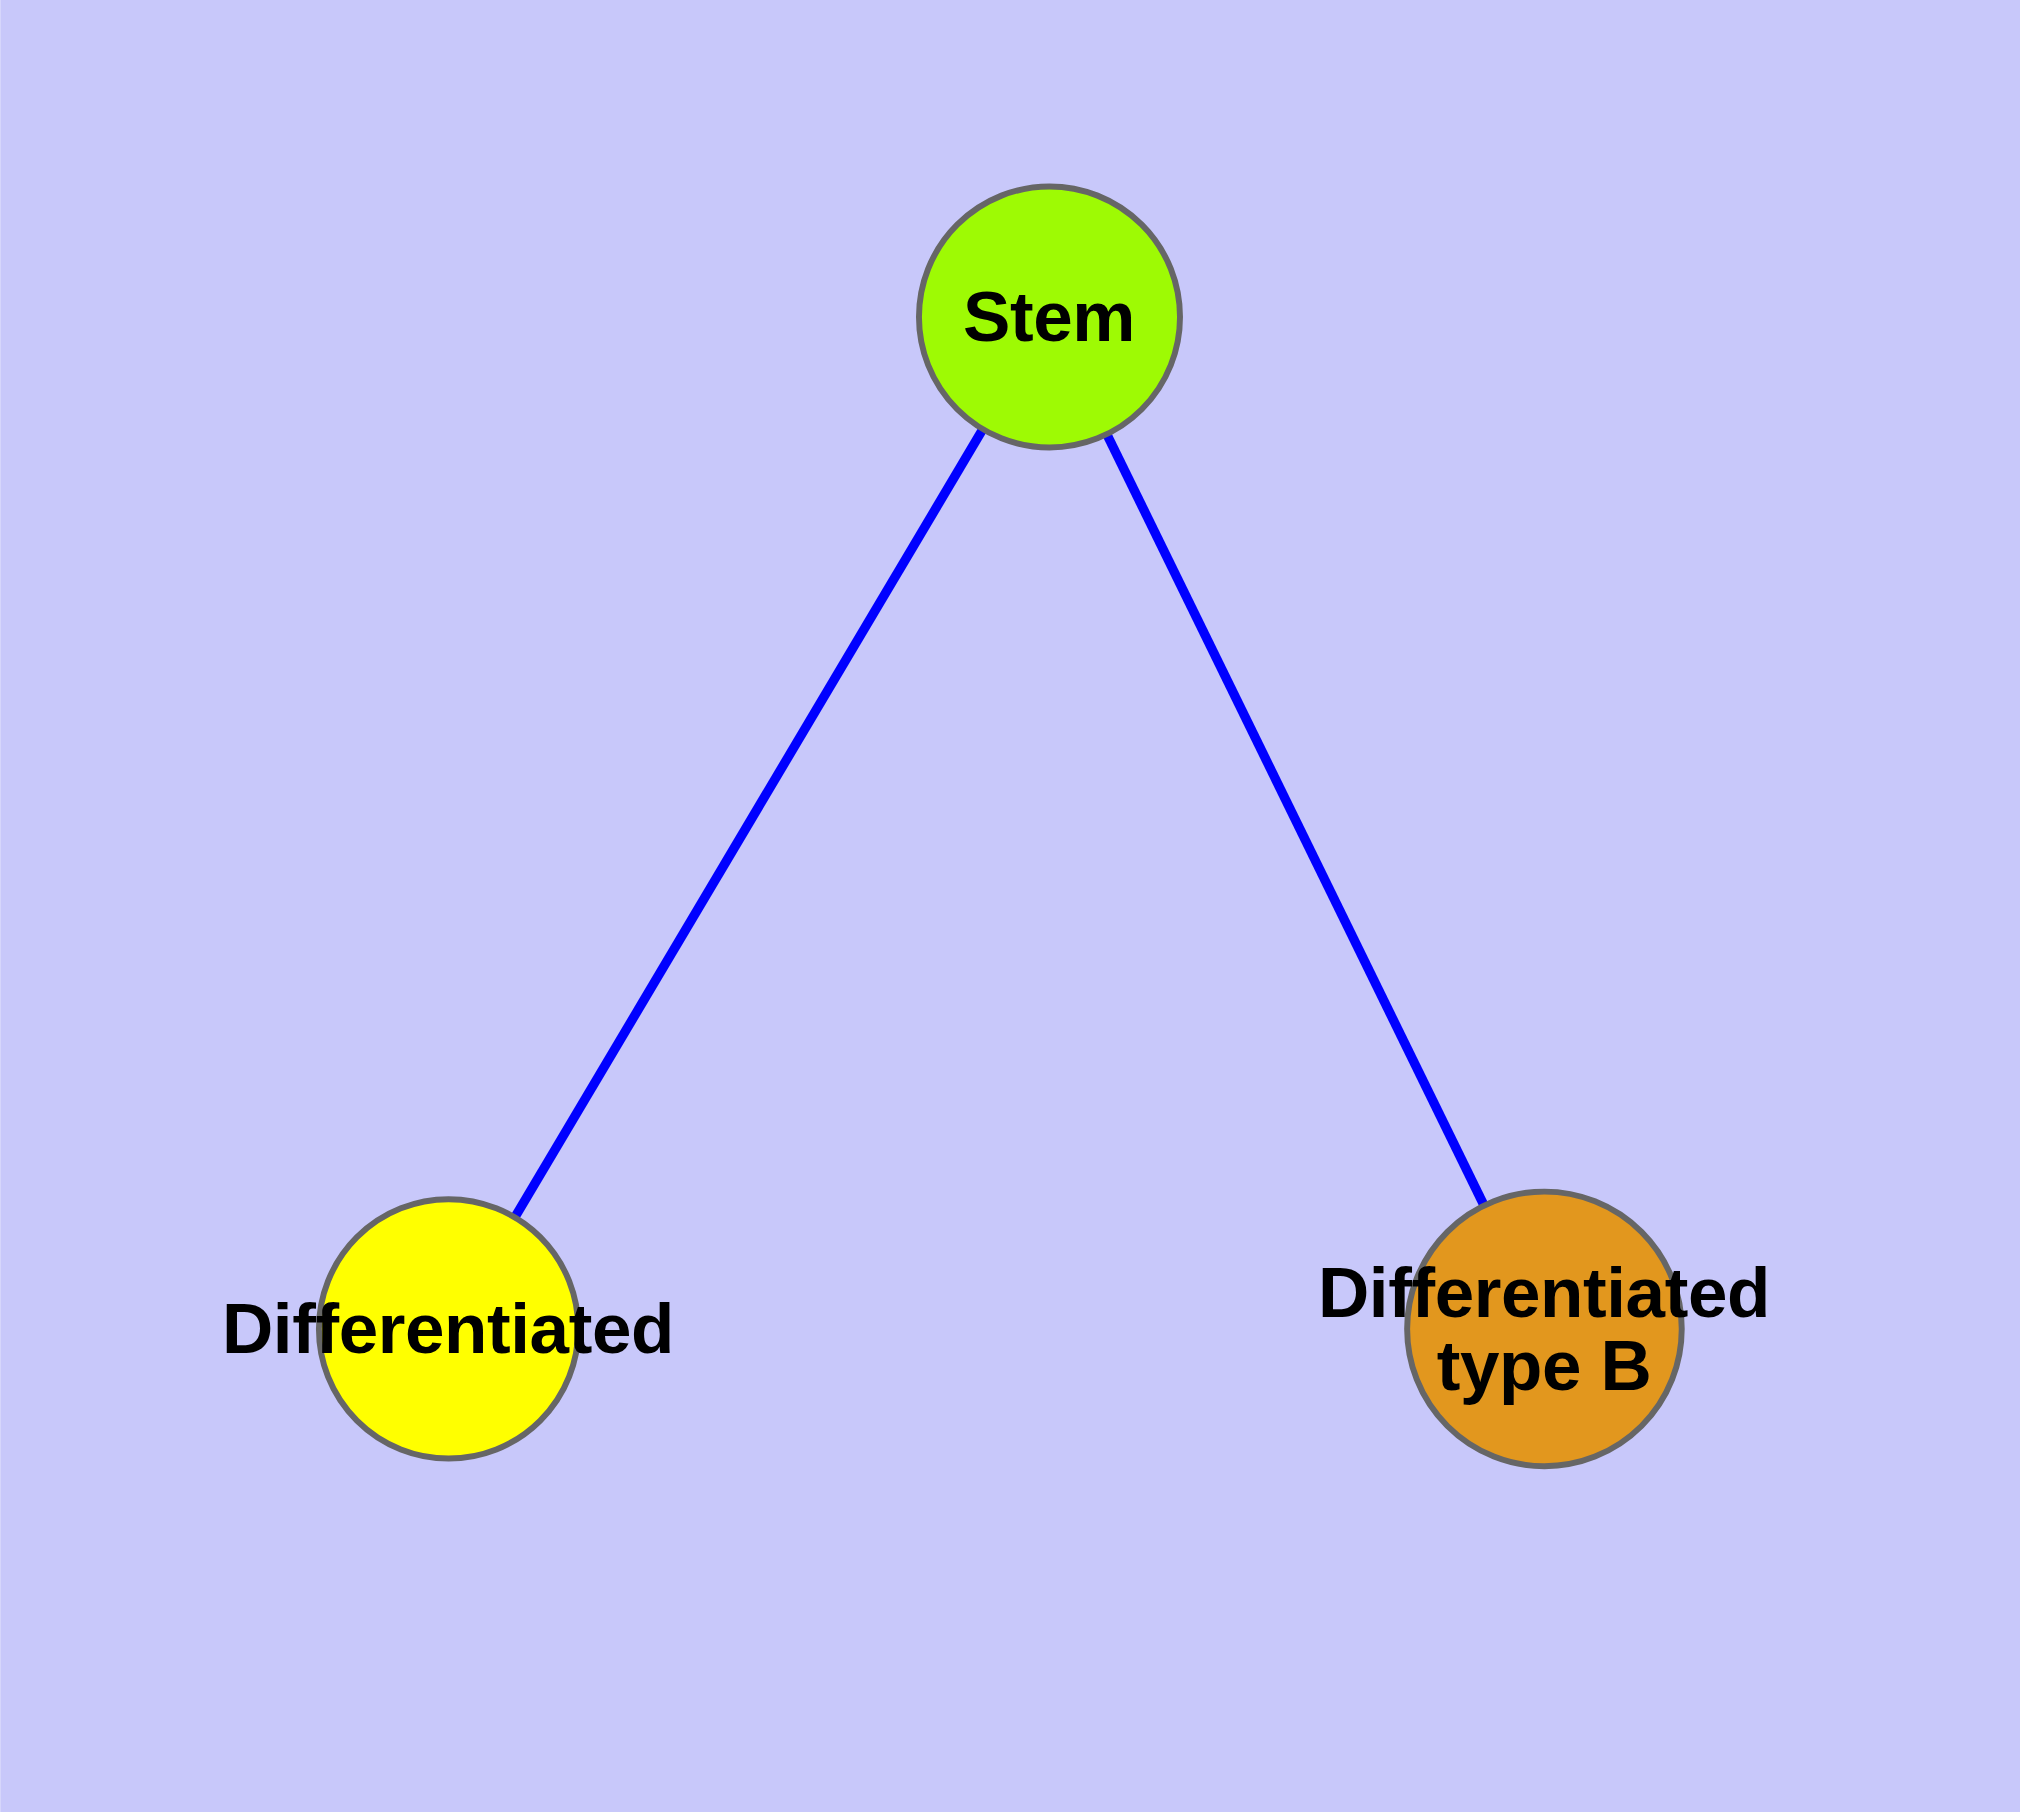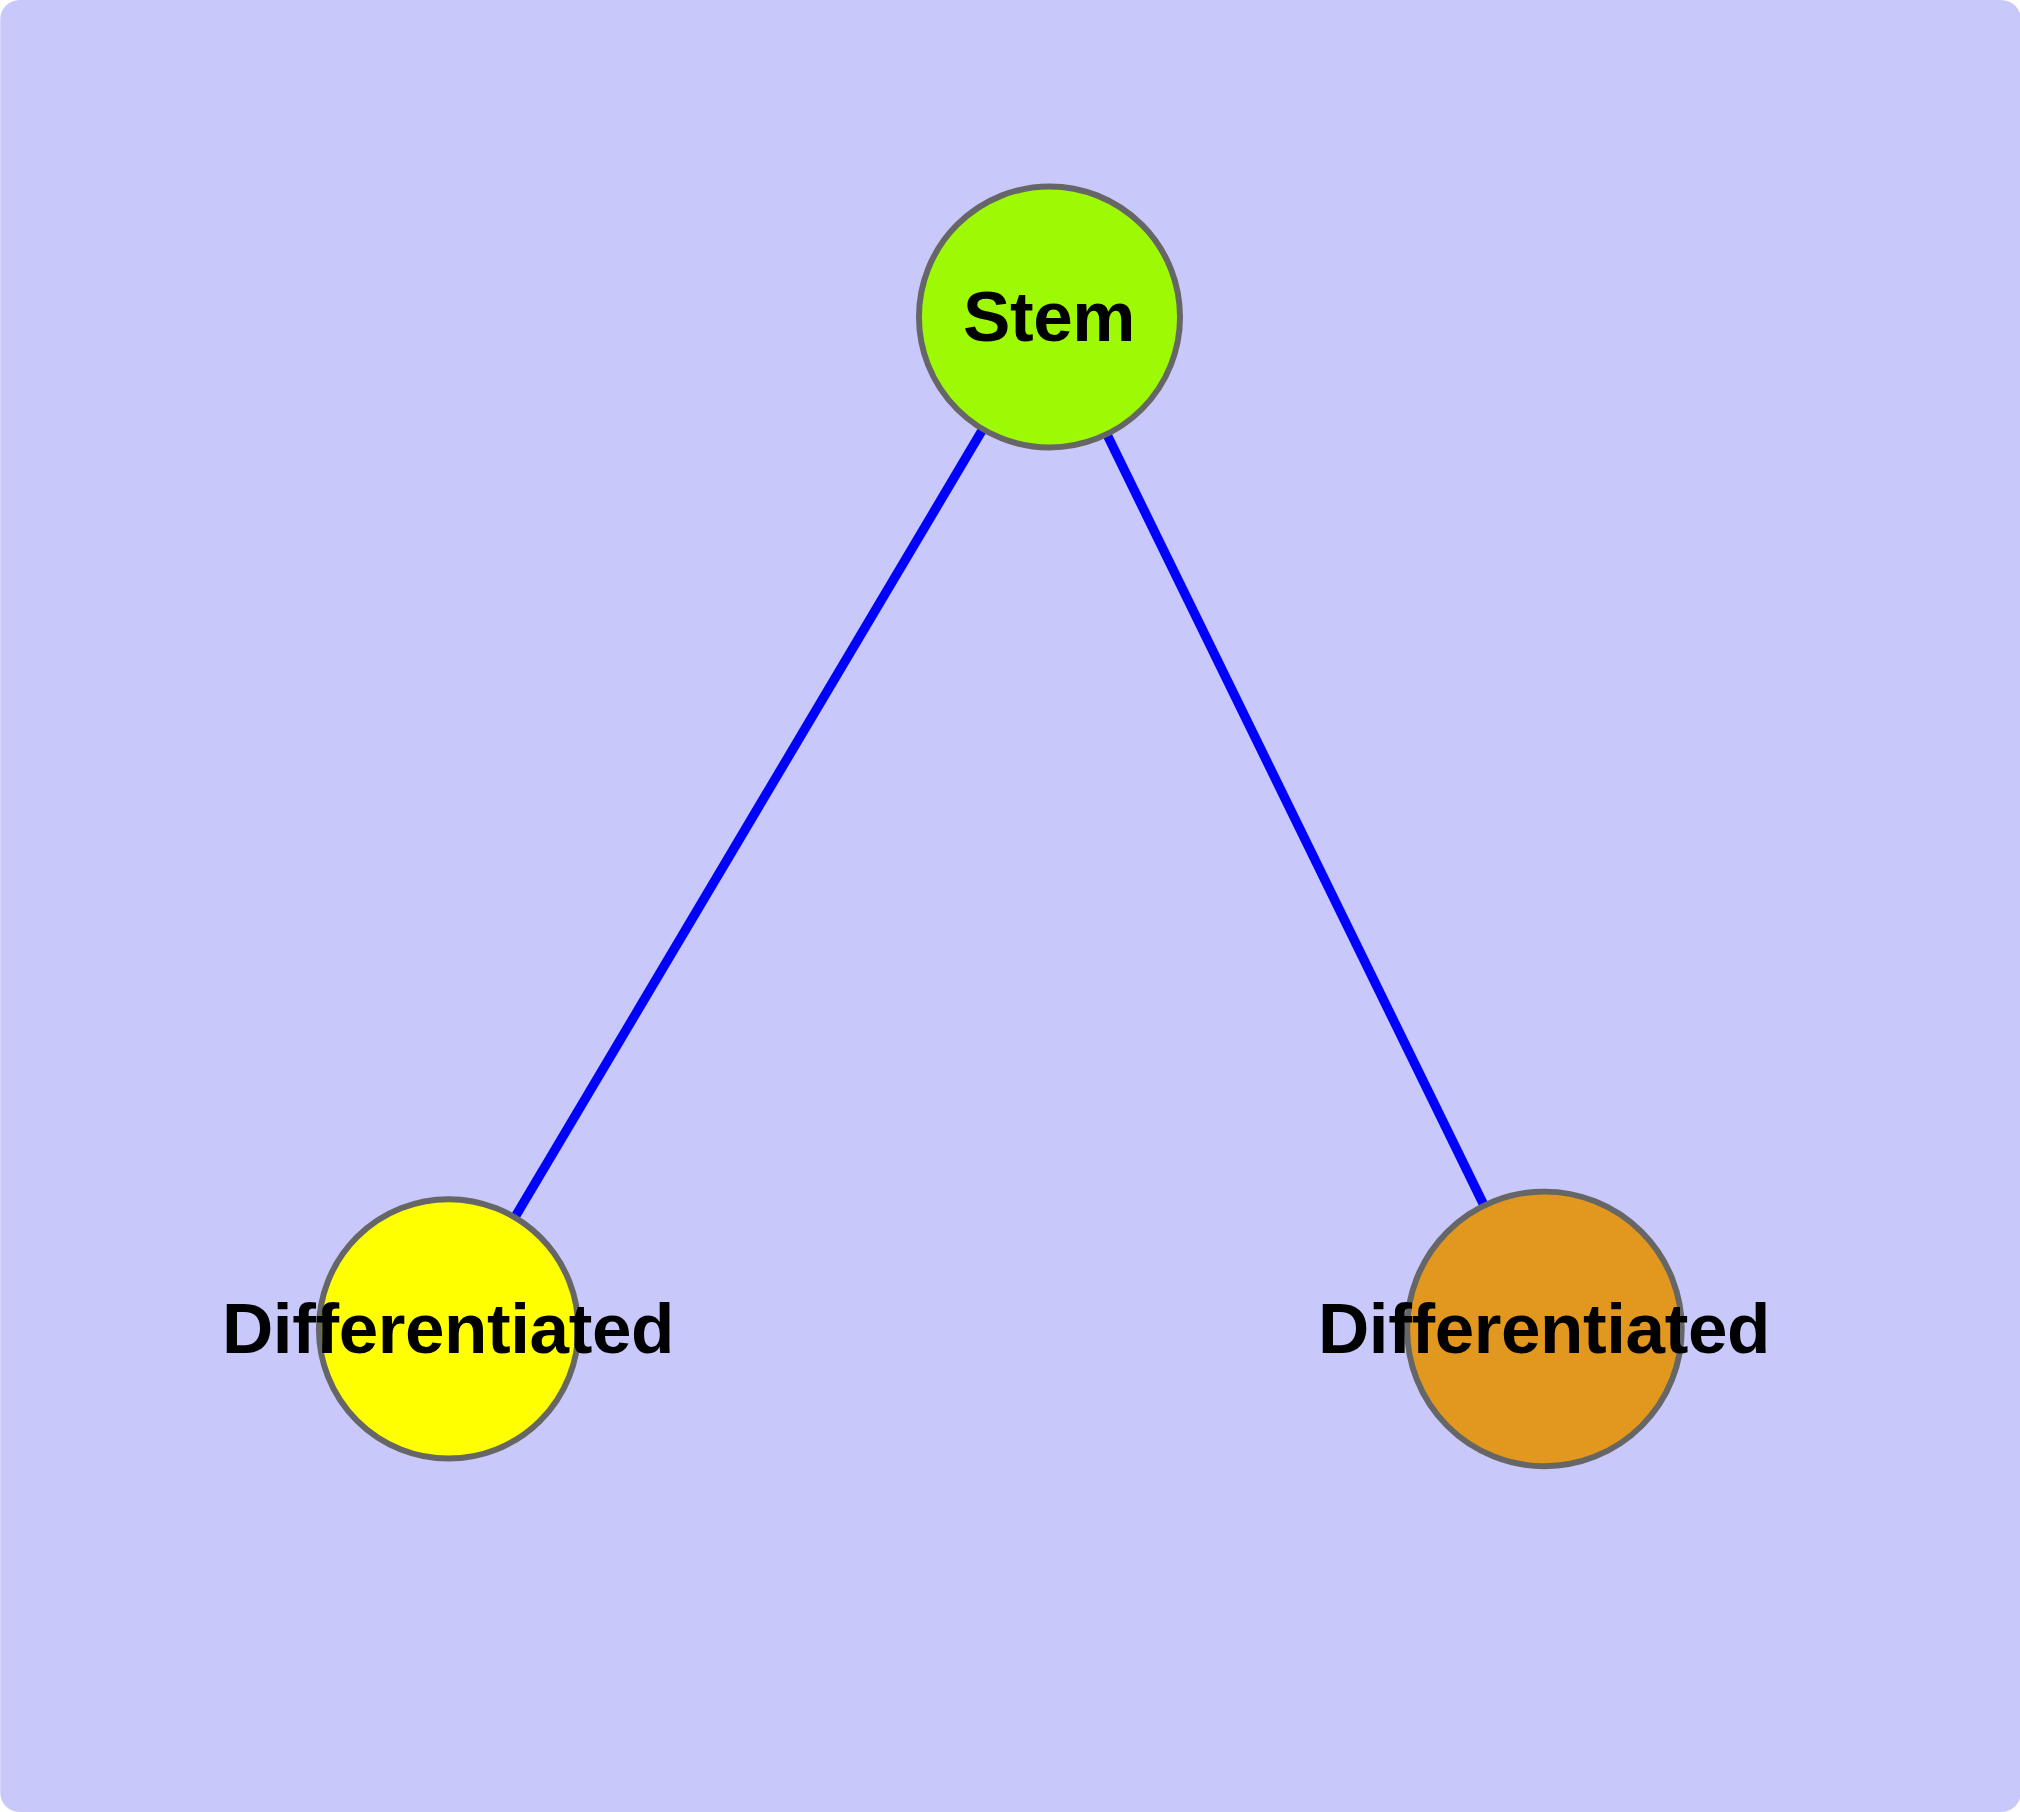--- a/index.html
+++ b/index.html
@@ -6,21 +6,20 @@
     margin: 0;
     padding: 0;
     background: #ffffff;
   }
   #canvas {
     position: relative;
     width: 2021px;
     height: 1812px;
     overflow: hidden;
     font-family: "Liberation Sans", sans-serif;
-    border-radius: 20px;
   }
   #graph-svg {
     position: absolute;
     top: 0;
     left: 0;
     width: 2021px;
     height: 1812px;
     display: block;
   }
   .node-label {
@@ -49,16 +48,16 @@
       </g>
     <g id="node-layer">
         <circle cx="1238" cy="374" r="154" fill="#9efa04" stroke="#666666" stroke-width="7"></circle>
         <circle cx="529" cy="1568" r="153" fill="#ffff00" stroke="#666666" stroke-width="7"></circle>
         <circle cx="1822" cy="1568" r="162" fill="#e2971e" stroke="#666666" stroke-width="7"></circle>
       </g>
   </svg>
   <div id="label-layer">
       <div class="node-label" style="left: 1049px; top: 317px; font-size: 71px; color: rgb(0, 0, 0);"><span>Stem</span></div>
       <div class="node-label" style="left: 448px; top: 1329px; font-size: 71px; color: rgb(0, 0, 0);"><span>Differentiated</span><br></div>
-      <div class="node-label" style="left: 1544px; top: 1329px; font-size: 71px; color: rgb(0, 0, 0);"><span>Differentiated</span><br></div>
+      <div class="node-label" style="left: 1544px; top: 1329px; font-size: 71px; color: rgb(0, 0, 0);"><span>Differentiated</span><br><span>type B</span></div>
     </div>
 </div>
 
 
 </body></html>

